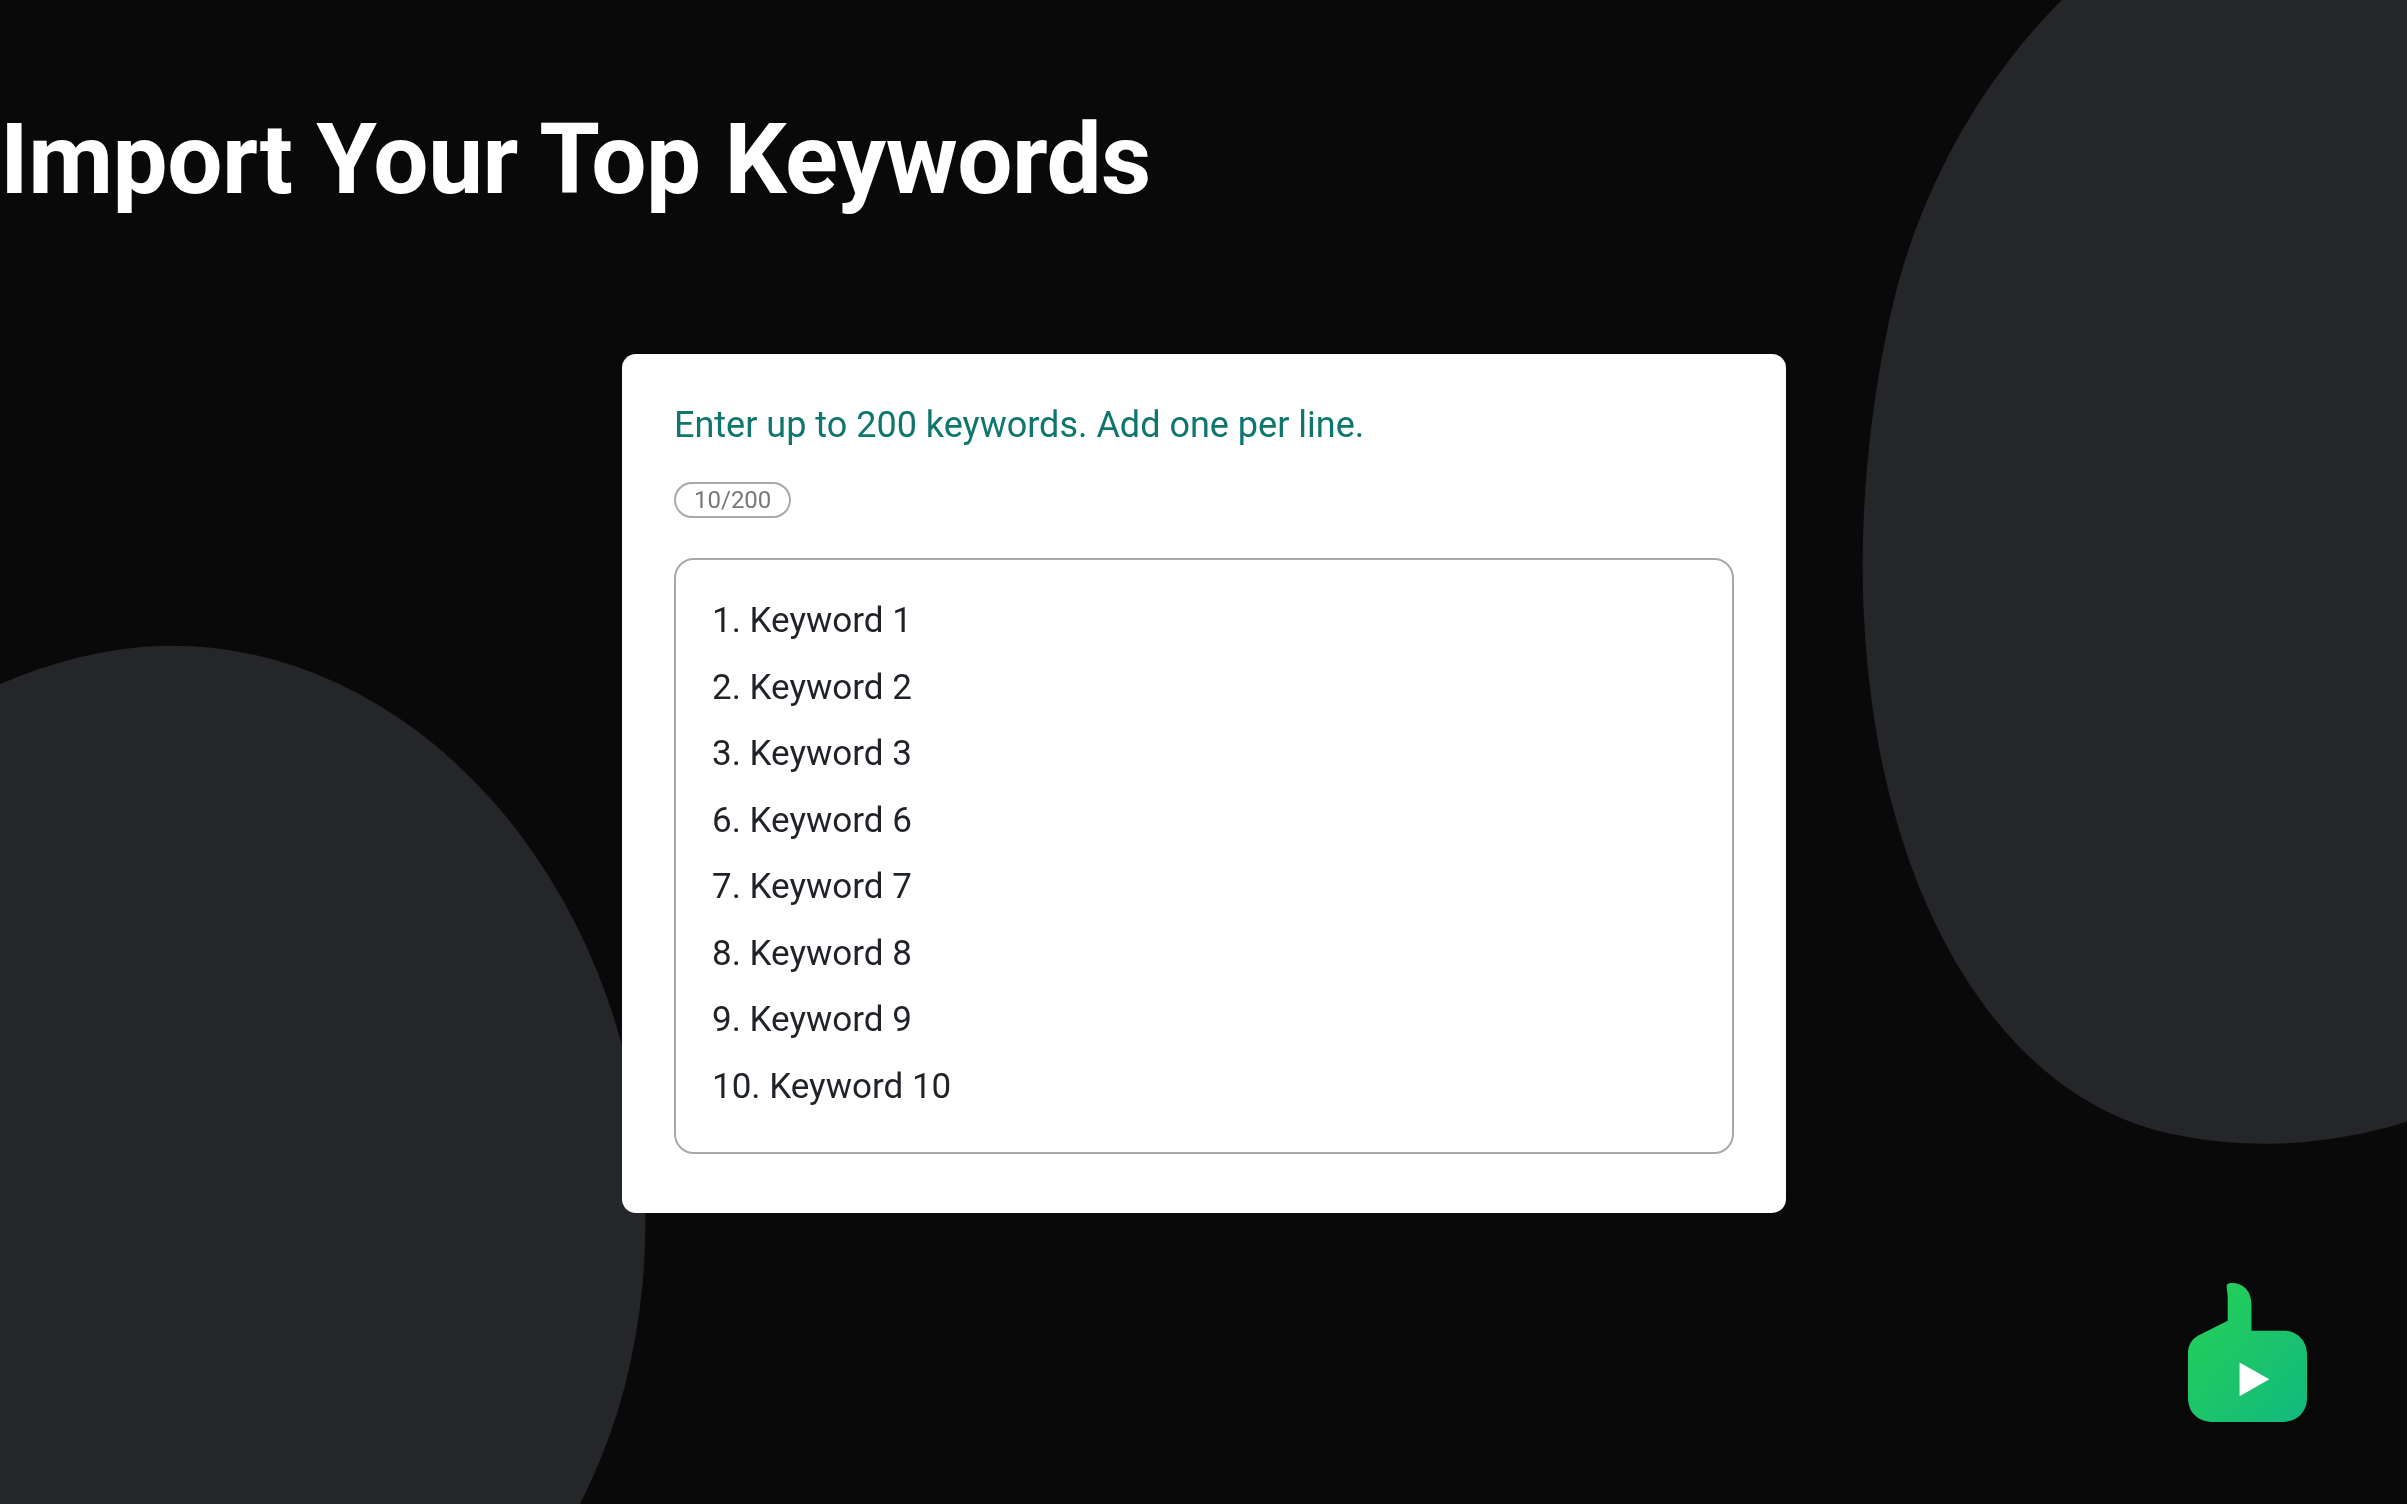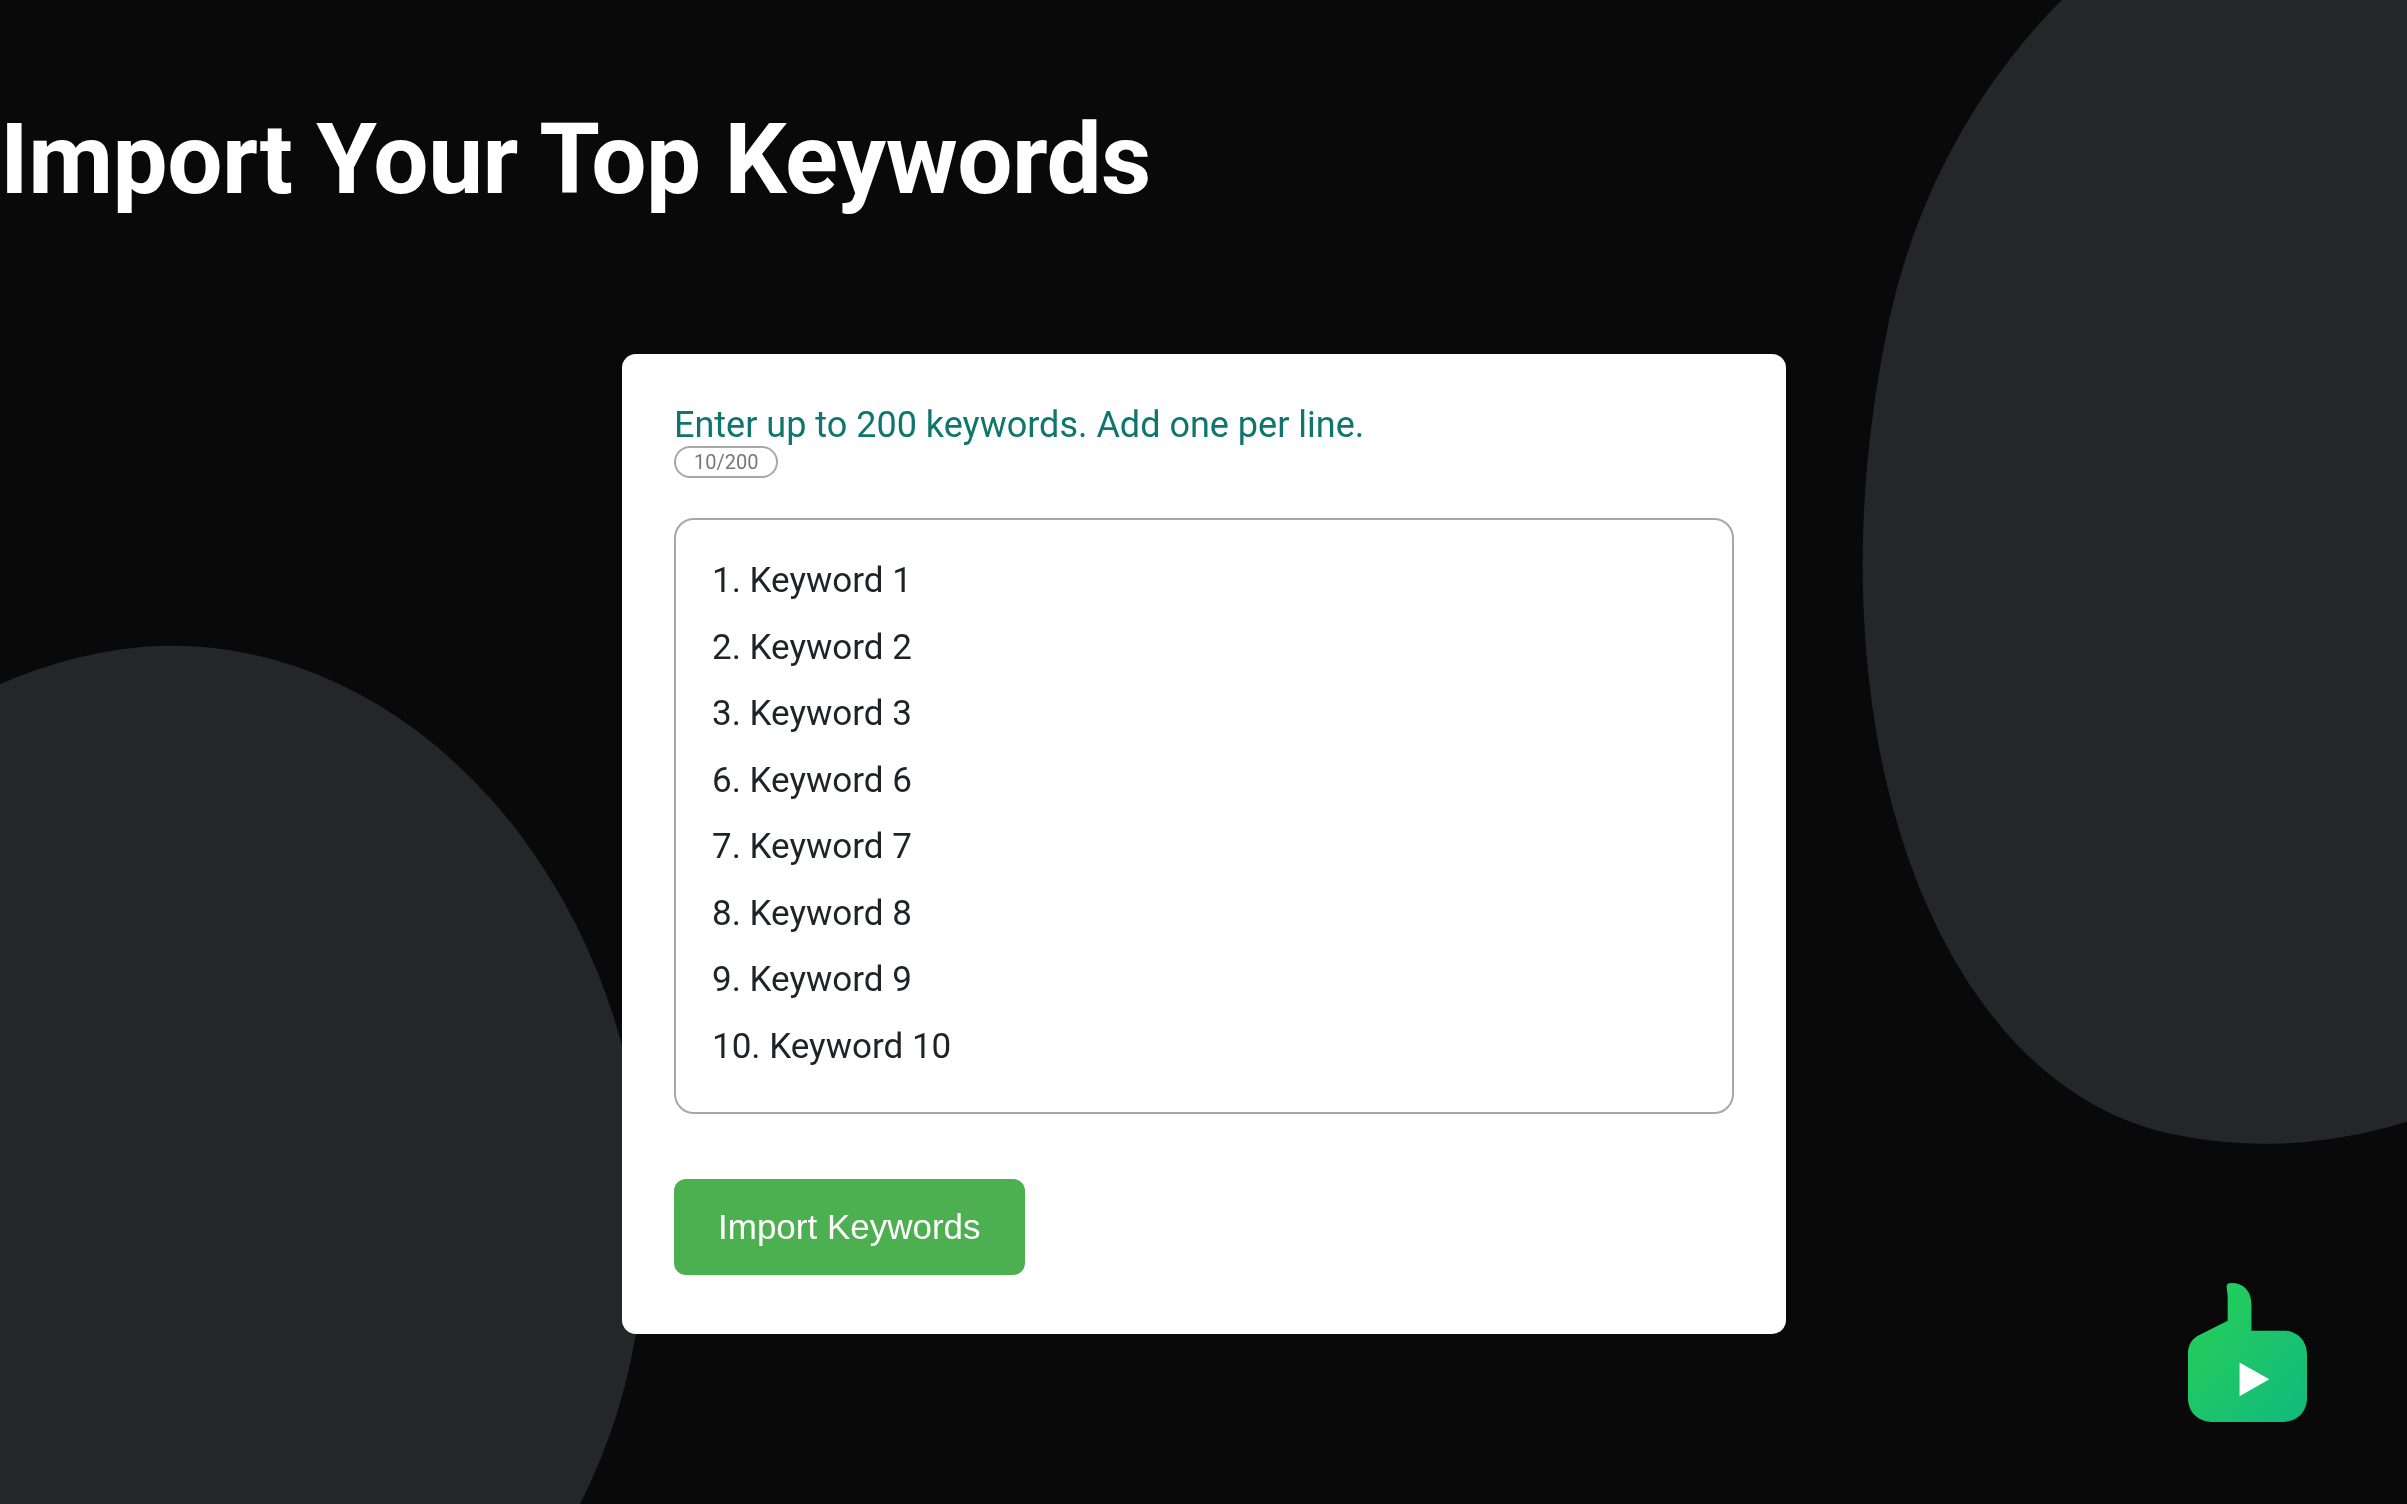--- a/index.html
+++ b/index.html
@@ -62,21 +62,22 @@
     }
 
     .instructions {
       font-size: 36px;
       color: #0f766e;
       font-weight: 400;
     }
 
     .count-badge {
       display: inline-block;
-      font-size: 20px;
+      margin-top: 36px;
+      font-size: 24px;
       color: #77787B;
       border: 2px solid #A7A8AA;
       border-radius: 24px;
       padding: 2px 18px;
     }
 
     .keyword-box {
       margin-top: 40px;
       border: 2px solid #A7A8AA;
       border-radius: 20px;
@@ -134,21 +135,20 @@
       <li>2. Keyword 2</li>
       <li>3. Keyword 3</li>
       <li>6. Keyword 6</li>
       <li>7. Keyword 7</li>
       <li>8. Keyword 8</li>
       <li>9. Keyword 9</li>
       <li>10. Keyword 10</li>
     </ol>
   </div>
 
-  <button class="import-button">Import Keywords</button>
 </div>
 
 <div class="logo">
   <svg viewBox="0 0 120 140" width="119" height="139">
     <defs>
       <linearGradient id="logoGrad" x1="0%" y1="0%" x2="100%" y2="100%">
         <stop offset="0%" stop-color="#26d153"></stop>
         <stop offset="100%" stop-color="#12b97f"></stop>
       </linearGradient>
     </defs>

